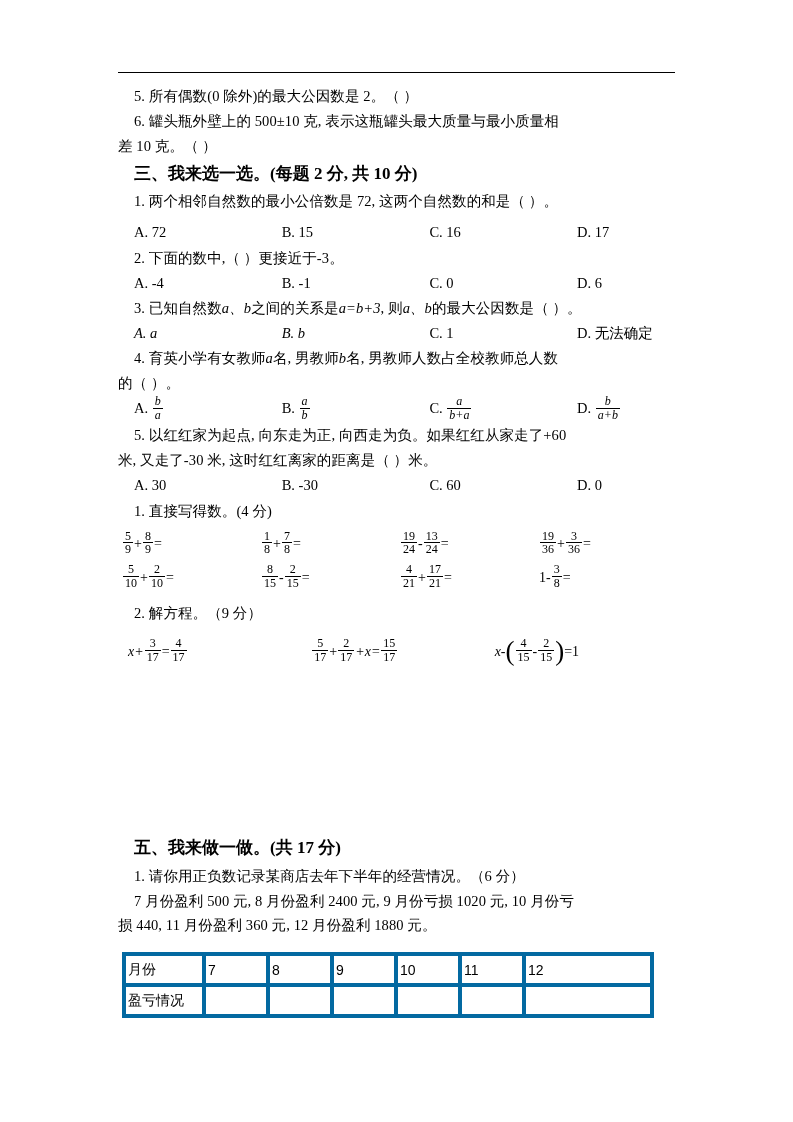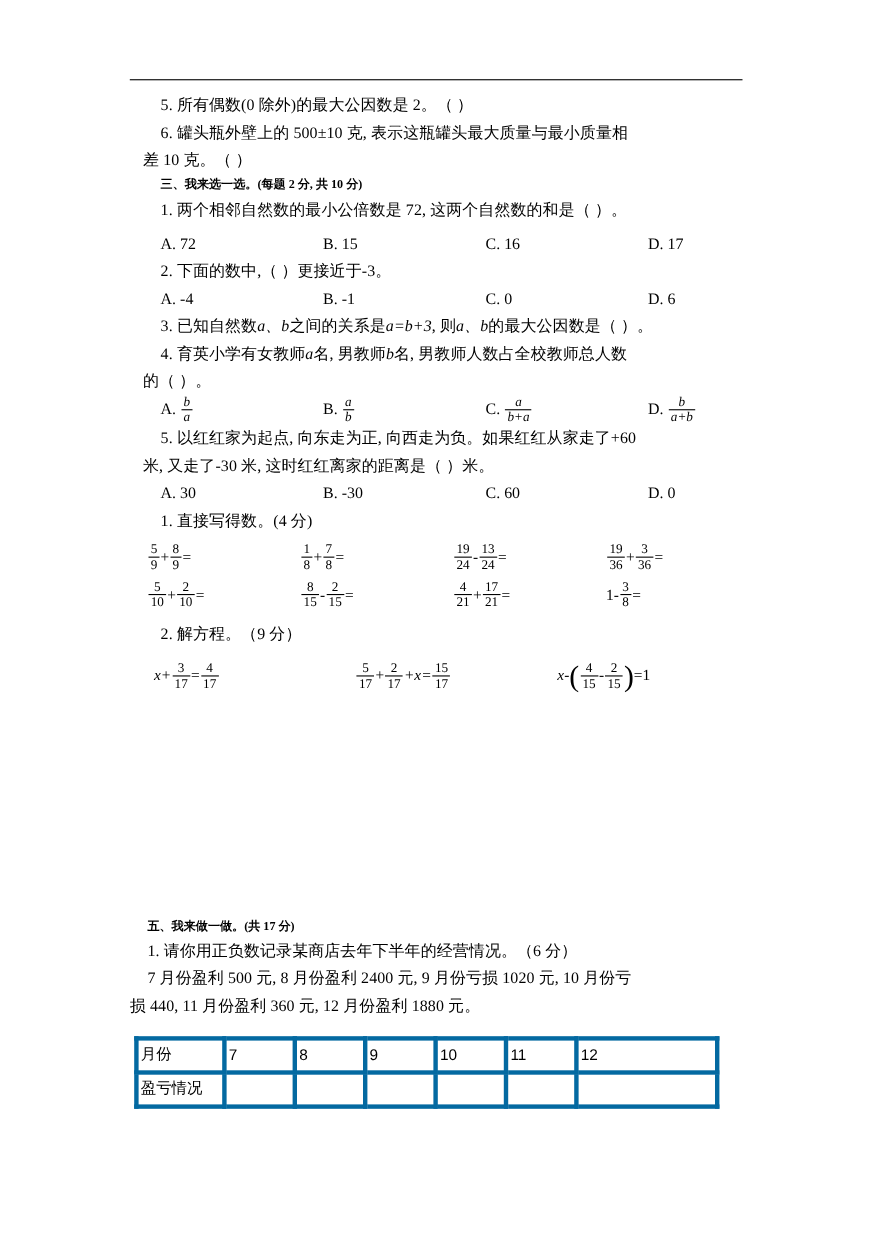--- a/index.html
+++ b/index.html
@@ -25,34 +25,34 @@
   .top-rule {
     position: absolute;
     left: 118px;
     top: 72px;
     width: 557px;
     height: 1px;
     background: #000;
   }
   .content {
     position: absolute;
-    left: 130px;
+    left: 118px;
     top: 84px;
     width: 560px;
   }
   .line {
     font-size: 14.5px;
     line-height: 1.72;
     letter-spacing: 0.1px;
   }
   .indent {
     text-indent: 16px;
   }
   .sec-head {
-    font-size: 11px;
+    font-size: 17px;
     font-weight: bold;
     line-height: 1.8;
     text-indent: 16px;
   }
   .choices {
     display: flex;
     font-size: 14.5px;
     line-height: 1.75;
     text-indent: 0;
     padding-left: 16px;
@@ -175,20 +175,26 @@
     <div class="line indent">2. 下面的数中,（      ）更接近于-3。</div>
     <div class="choices">
       <span class="c1">A. -4</span>
       <span class="c2">B. -1</span>
       <span class="c3">C. 0</span>
       <span class="c4">D. 6</span>
     </div>
 
     <div class="line indent">
       <span>3. 已知自然数</span><span class="it">a、b</span><span>之间的关系是</span><span class="it">a=b+3</span><span>, 则</span><span class="it">a、b</span><span>的最大公因数是（      ）。</span>
+    </div>
+    <div class="choices">
+      <span class="c1 it">A. a</span>
+      <span class="c2 it">B. b</span>
+      <span class="c3">C. 1</span>
+      <span class="c4">D. 无法确定</span>
     </div>
 
     <div class="line indent">
       <span>4. 育英小学有女教师</span><span class="it">a</span><span>名, 男教师</span><span class="it">b</span><span>名, 男教师人数占全校教师总人数</span>
     </div>
     <div class="line">的（      ）。</div>
     <div class="choices">
       <span class="c1">A.
         <span class="frac">
           <span class="num it">b</span>

